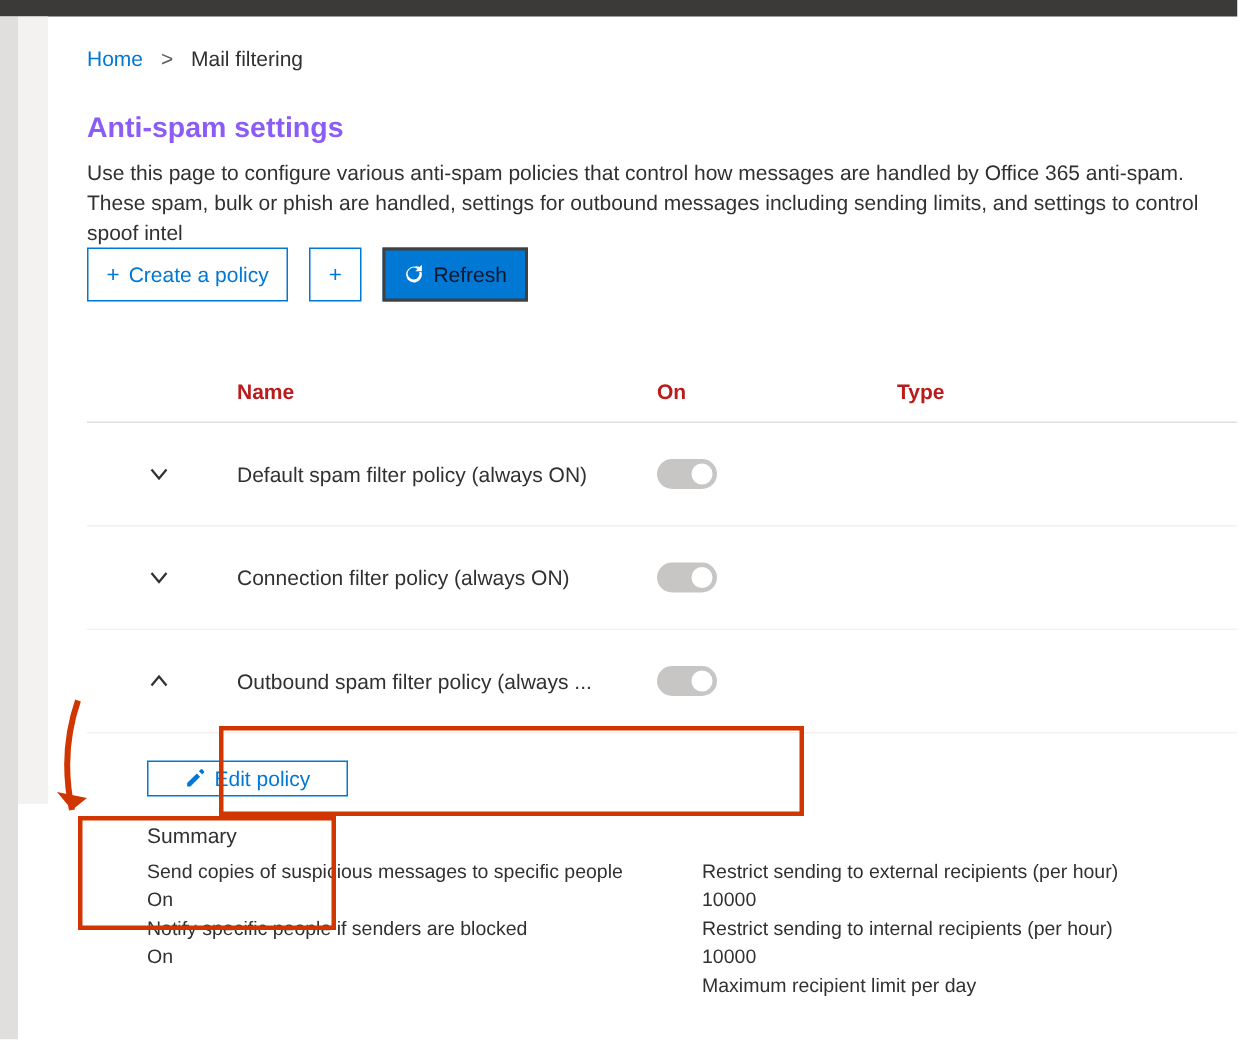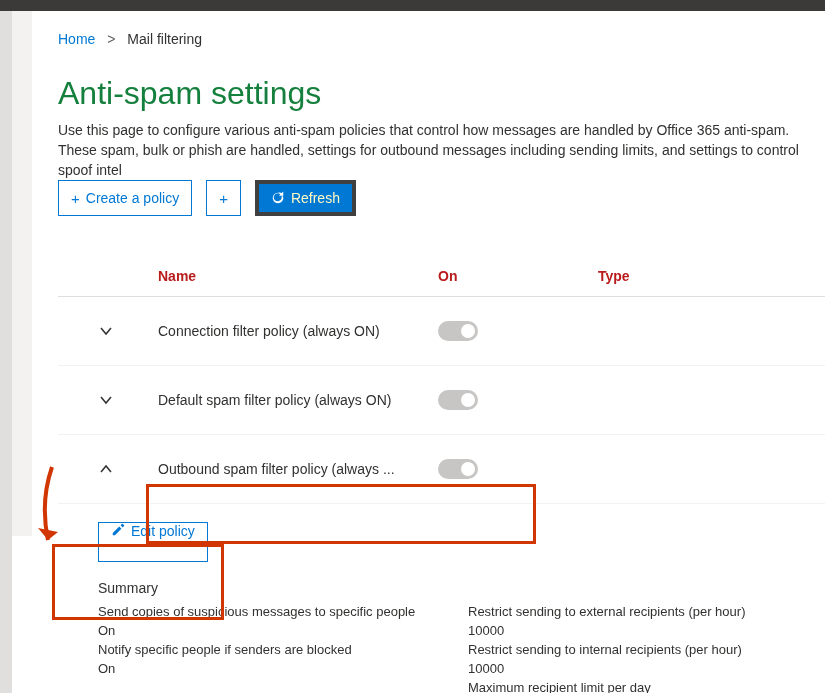--- a/index.html
+++ b/index.html
@@ -41,44 +41,44 @@
     padding: 20px 0 0 24px;
   }
   .breadcrumb {
     font-size: 14px;
     margin-bottom: 28px;
     color: #323130;
   }
   .breadcrumb a { color: #0078d4; text-decoration: none; }
   .breadcrumb-sep { margin: 0 8px; color: #605e5c; }
   h1 {
-    font-size: 32px;
-    font-weight: 400;
-    color: #15803d;
+    font-size: 19px;
+    font-weight: 700;
+    color: #8b5cf6;
     margin-bottom: 8px;
   }
   .subtitle {
     font-size: 14px;
     color: #323130;
     line-height: 20px;
     white-space: normal;
   }
   .action-row { display: flex; gap: 14px; margin-bottom: 42px; }
   .btn {
     display: inline-flex;
     align-items: center;
     gap: 6px;
     height: 36px;
     padding: 0 12px;
     font-size: 14px;
     cursor: pointer;
     background: #fff;
   }
   .btn-outline { border: 1px solid #0078d4; color: #0078d4; }
-  .btn-primary { border: 4px solid #404040; background: #0078d4; color: #fef9c3; }
+  .btn-primary { border: 2px solid #404040; background: #0078d4; color: #0f172a; }
   .btn svg { width: 14px; height: 14px; }
   .plus { font-size: 15px; line-height: 1; }
   .table { width: 100%; }
   .thead {
     display: grid;
     grid-template-columns: 60px 280px 160px 1fr;
     padding: 10px 0 12px 40px;
     border-bottom: 1px solid #e1dfdd;
     font-weight: 600;
     font-size: 14px;
@@ -97,23 +97,23 @@
     background: #c8c6c4; position: relative;
   }
   .toggle::after {
     content: ""; position: absolute; right: 3px; top: 3px;
     width: 14px; height: 14px; border-radius: 50%; background: #fff;
   }
   .detail {
     padding: 18px 0 0 40px;
   }
   .edit-btn {
-    display: inline-flex; align-items: flex-start; gap: 6px;
+    display: inline-flex; align-items: center; gap: 6px;
     border: 1px solid #0078d4; color: #0078d4;
-    height: 40px; padding: 0 12px; font-size: 14px;
+    height: 24px; padding: 0 24px; font-size: 14px;
     background: #fff; cursor: pointer;
   }
   .summary-title { font-size: 14px; color: #323130; margin-top: 18px; }
   .two-col {
     display: grid;
     grid-template-columns: 350px 1fr;
     gap: 20px;
     margin-top: 6px;
     font-size: 13px;
     color: #323130;
@@ -162,30 +162,30 @@
       <div></div>
       <div>Name</div>
       <div>On</div>
       <div>Type</div>
     </div>
 
     <div class="trow">
       <svg class="chev" viewBox="0 0 16 16">
           <polyline points="3,5 8,11 13,5"></polyline>
         </svg>
-      <div>Connection filter policy (always ON)</div>
+      <div>Default spam filter policy (always ON)</div>
       <div class="toggle"></div>
       <div></div>
     </div>
 
     <div class="trow">
       <svg class="chev" viewBox="0 0 16 16">
           <polyline points="3,5 8,11 13,5"></polyline>
         </svg>
-      <div>Default spam filter policy (always ON)</div>
+      <div>Connection filter policy (always ON)</div>
       <div class="toggle"></div>
       <div></div>
     </div>
 
     <div class="trow">
       <svg class="chev" viewBox="0 0 16 16">
           <polyline points="3,11 8,5 13,11"></polyline>
         </svg>
       <div>Outbound spam filter policy (always ...</div>
       <div class="toggle"></div>

